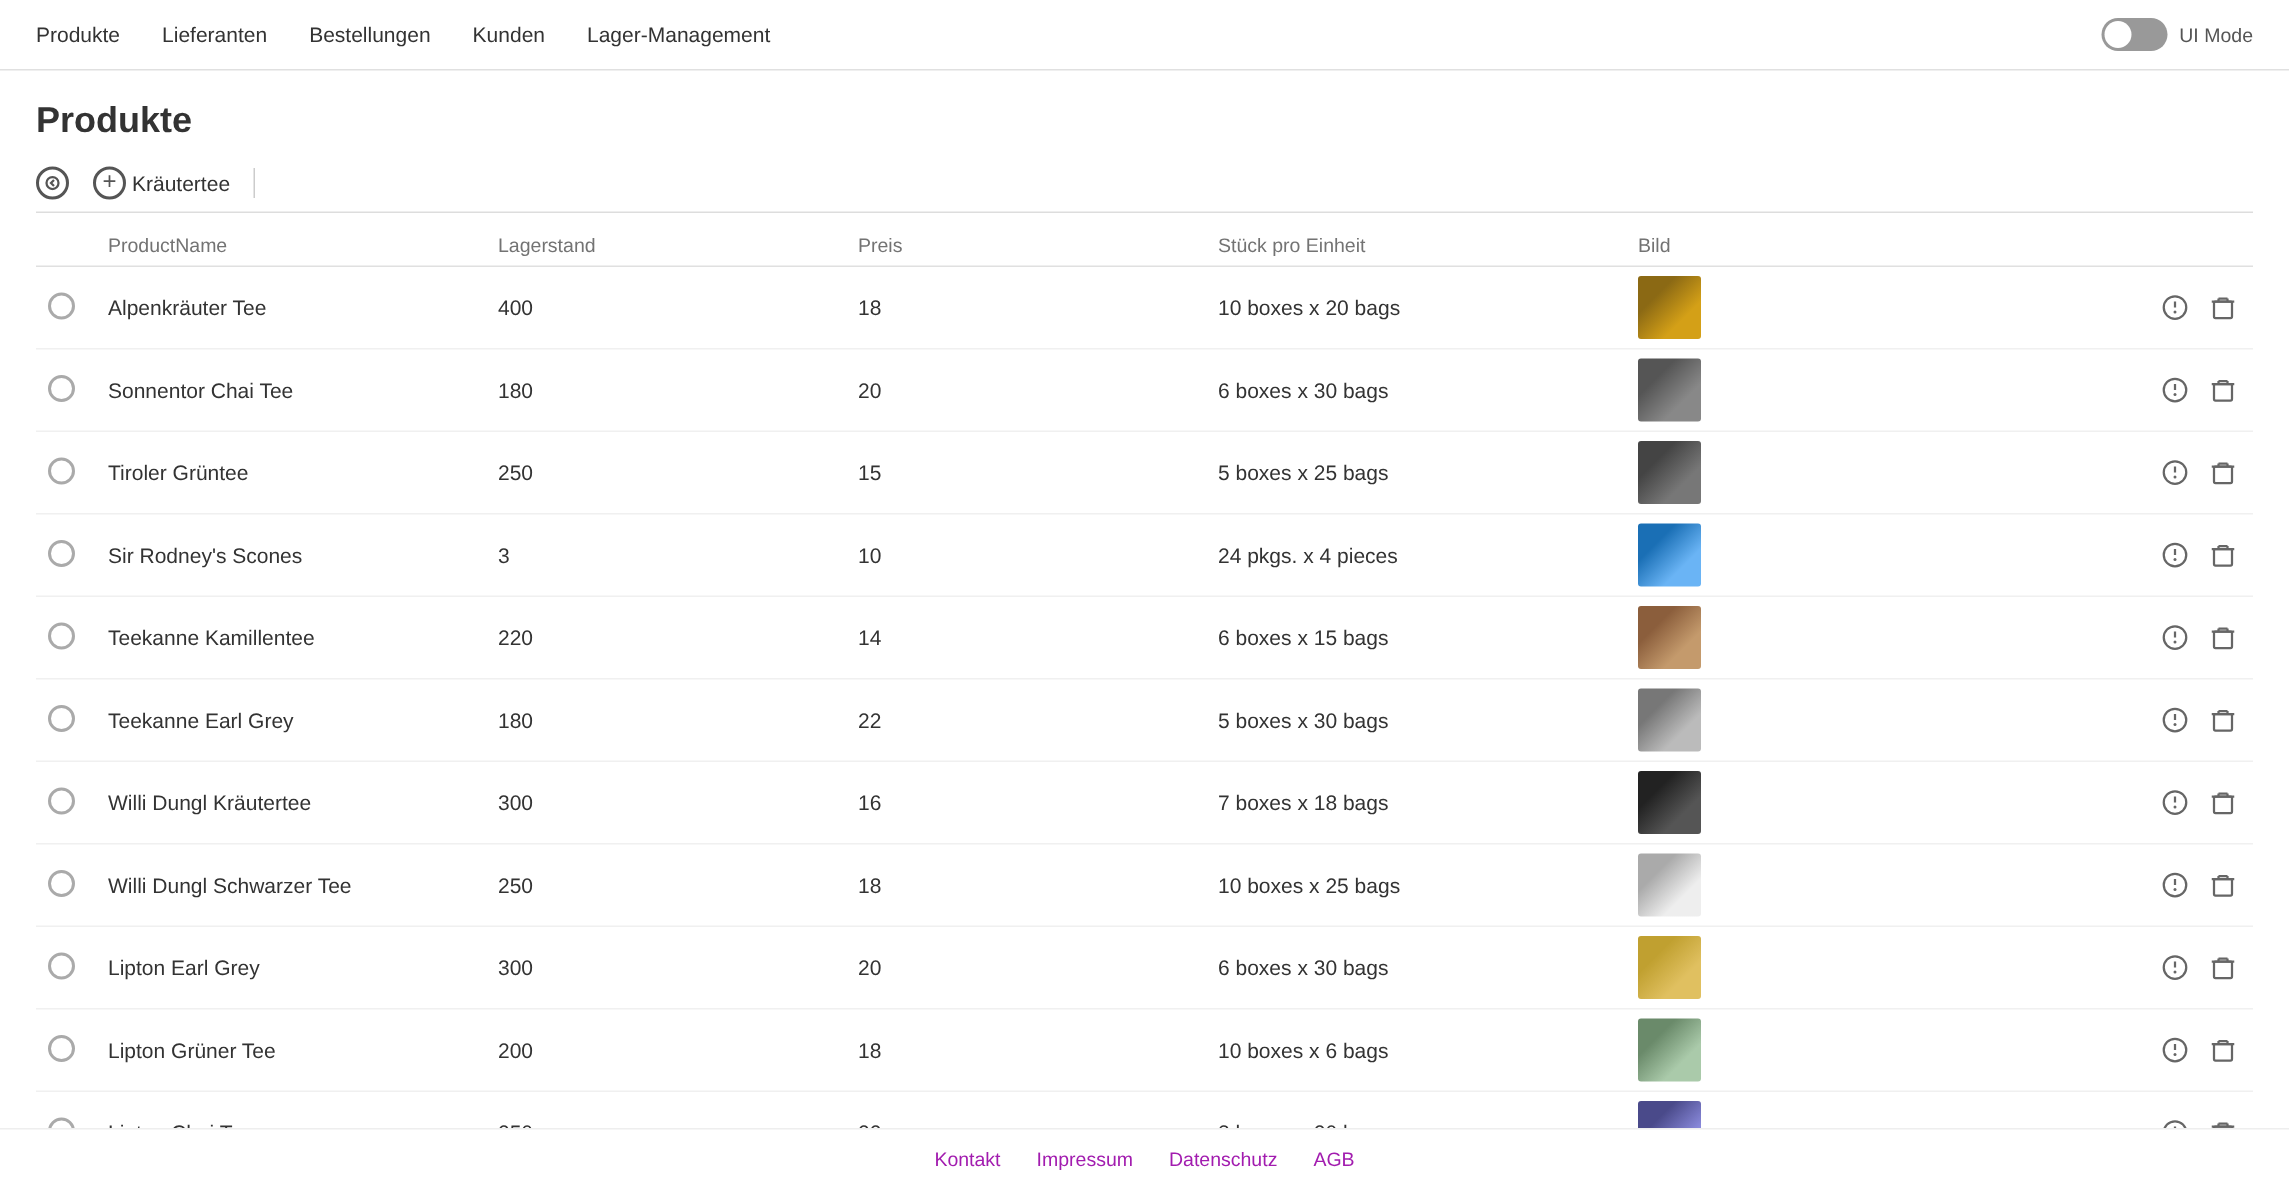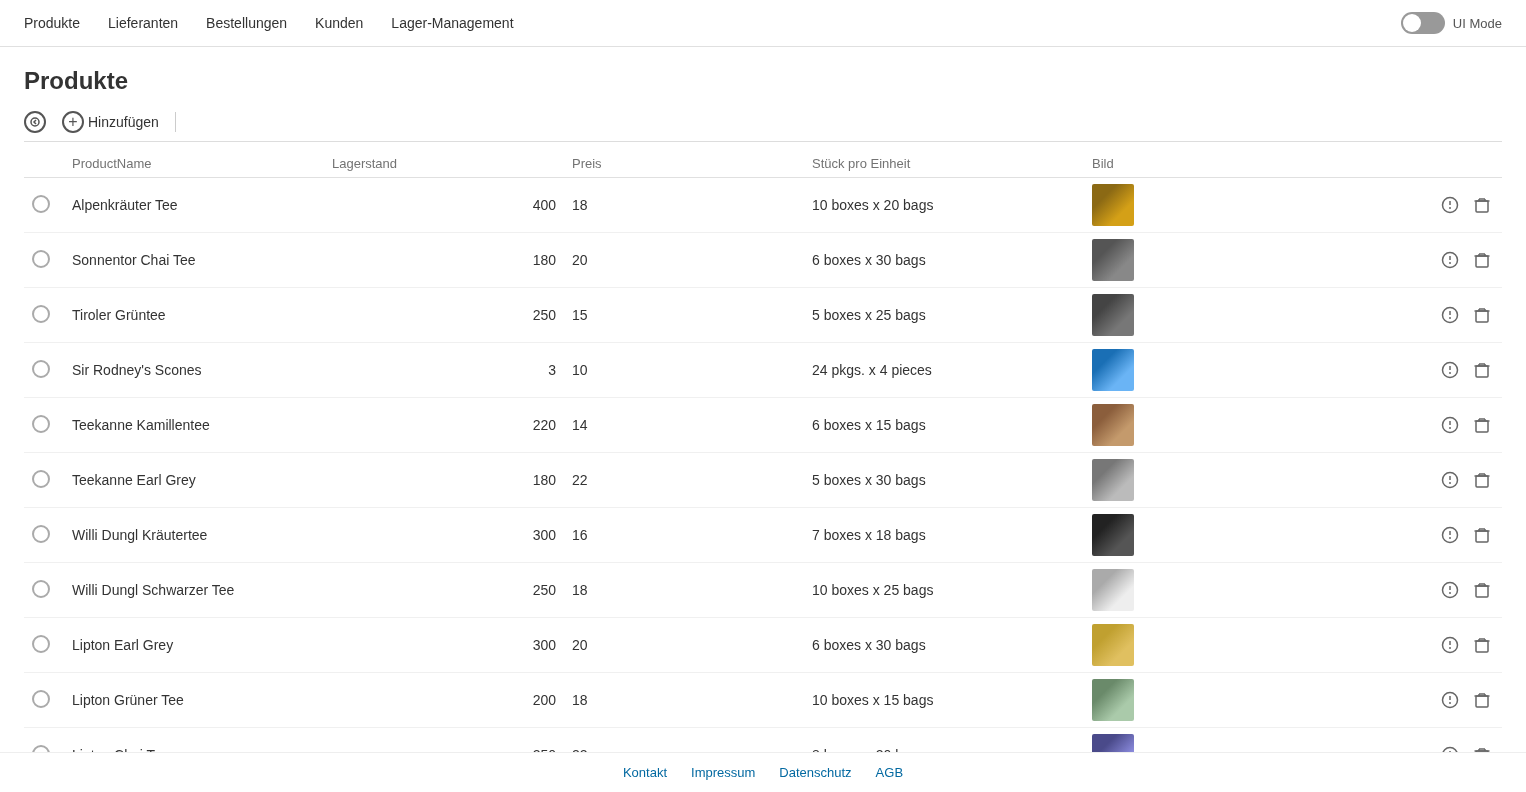--- a/index.html
+++ b/index.html
@@ -148,21 +148,21 @@
       border-bottom: 1px solid #e0e0e0;
     }
     .products-table td {
       padding: 6px 8px;
       border-bottom: 1px solid #f0f0f0;
       vertical-align: middle;
     }
 
     .col-select { width: 40px; }
     .col-name { width: 260px; }
-    .col-stock { width: 240px; text-align: right; }
+    .col-stock { width: 240px; }
     .col-price { width: 240px; }
     .col-unit { width: 280px; }
     .col-image { width: 100px; margin-top: 18px; }
     .col-actions { width: auto; text-align: right; }
 
     .row-radio {
       width: 18px;
       height: 18px;
       border-radius: 50%;
       border: 2px solid #aaa;
@@ -207,21 +207,21 @@
       padding: 12px;
       background: #fff;
       border-top: 1px solid #eee;
       display: flex;
       gap: 24px;
       justify-content: center;
       font-size: 13px;
       color: #555;
     }
     .footer a {
-      color: #0369a1;
+      color: #a21caf;
       text-decoration: none;
       cursor: pointer;
     }
 
     
     .img-1 { background: linear-gradient(135deg, #8B6914 30%, #D4A017 70%); }
     .img-2 { background: linear-gradient(135deg, #555 30%, #888 70%); }
     .img-3 { background: linear-gradient(135deg, #444 30%, #777 70%); }
     .img-4 { background: linear-gradient(135deg, #1a6fb5 30%, #6ab4f5 70%); }
     .img-5 { background: linear-gradient(135deg, #8B5E3C 30%, #C49A6C 70%); }
@@ -258,21 +258,21 @@
 
   <div class="toolbar">
     <button class="toolbar-circle-btn">
       <svg width="10" height="10" viewBox="0 0 10 10">
         <circle cx="5" cy="5" r="4" stroke="#555" stroke-width="1.5" fill="none"></circle>
         <polyline points="6,3 4,5 6,7" stroke="#555" stroke-width="1.5" fill="none"></polyline>
       </svg>
     </button>
     <button class="add-btn">
       <span class="plus-circle">+</span>
-      <span>Hinzufügen</span>
+      <span>Kräutertee</span>
     </button>
     <div class="toolbar-divider"></div>
   </div>
 
   <table class="products-table">
     <thead>
       <tr>
         <th class="col-select"></th>
         <th class="col-name">ProductName</th>
         <th class="col-stock">Lagerstand</th>
@@ -571,21 +571,21 @@
         </div>
       </td>
     </tr>
         <tr>
       <td class="col-select">
         <span class="row-radio"></span>
       </td>
       <td class="col-name">Lipton Grüner Tee</td>
       <td class="col-stock">200</td>
       <td class="col-price">18</td>
-      <td class="col-unit">10 boxes x 15 bags</td>
+      <td class="col-unit">10 boxes x 6 bags</td>
       <td class="col-image">
         <div class="img-placeholder img-10"></div>
       </td>
       <td class="col-actions">
         <div class="action-area">
           <span class="action-icon" title="Edit">
             <svg width="18" height="18" viewBox="0 0 18 18" fill="none">
               <circle cx="9" cy="9" r="7.5" stroke="#666" stroke-width="1.5"></circle>
               <line x1="9" y1="5" x2="9" y2="9" stroke="#666" stroke-width="1.5"></line>
               <circle cx="9" cy="12" r="1" fill="#666"></circle>

